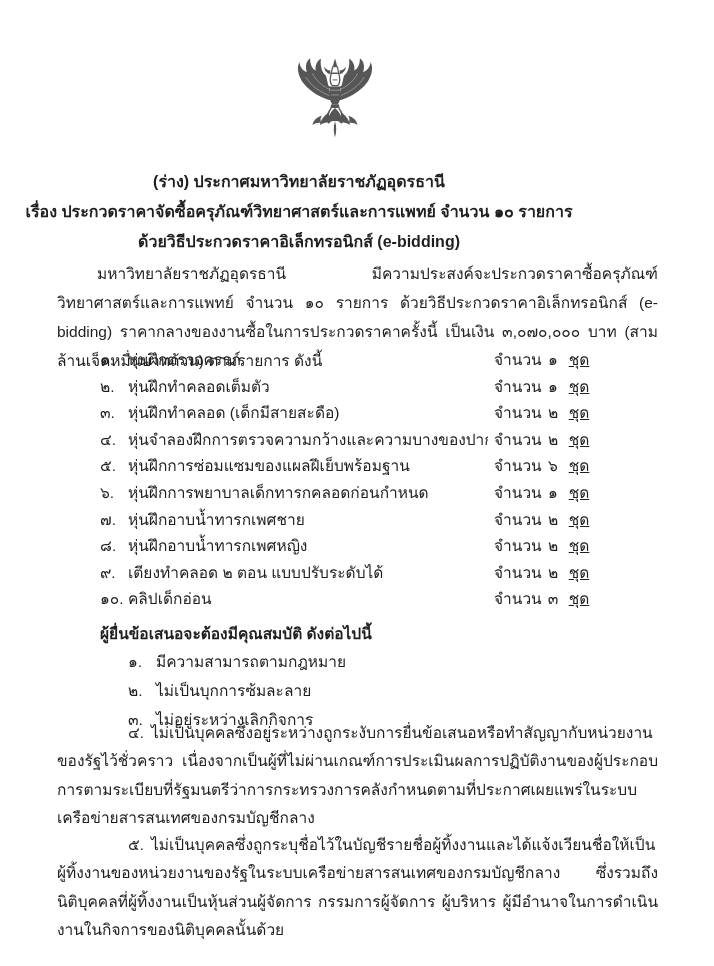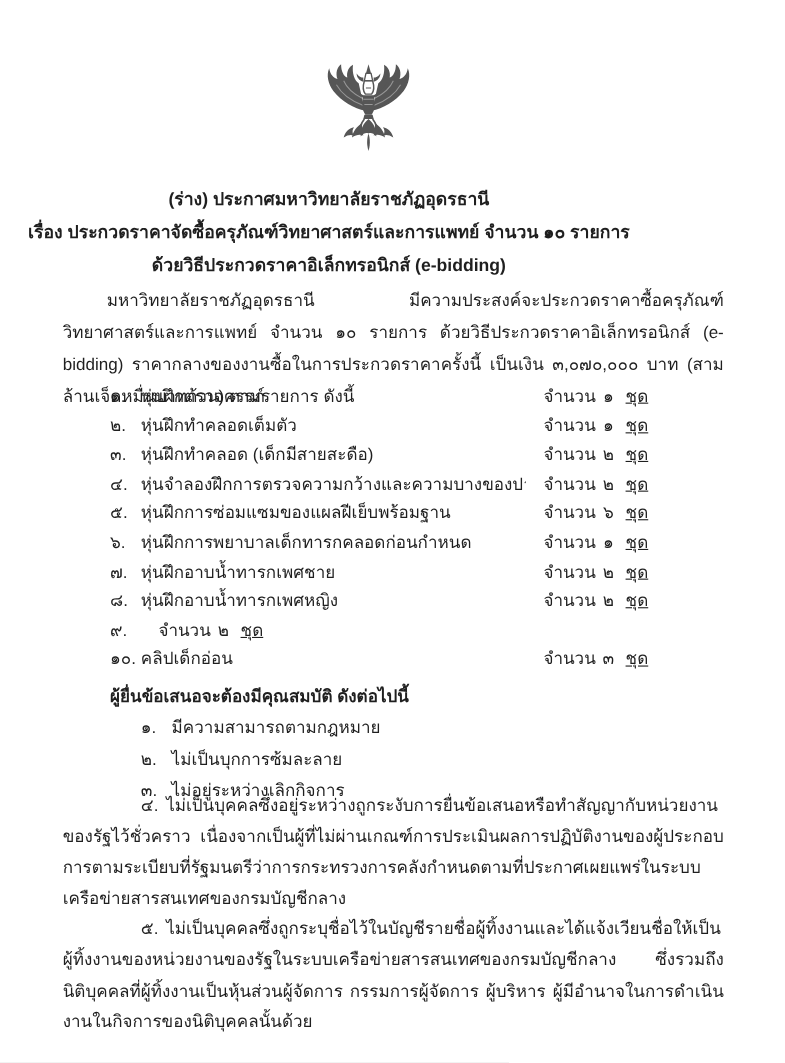--- a/index.html
+++ b/index.html
@@ -27,21 +27,21 @@
     line-height:29px; text-indent:40px; text-align:justify;
   }
   .items {
     position:absolute; top:347px; left:100px; width:492px;
   }
   .item-row {
     display:flex; align-items:baseline; height:26.6px; white-space:nowrap;
   }
   .item-row .no { min-width:28px; }
   .item-row .iname { flex:1; overflow:hidden; }
-  .qty-group { display:flex; align-items:baseline; margin-left:16px; }
+  .qty-group { display:flex; align-items:baseline; margin-left:6px; }
   .qty-group .qlabel { width:46px; }
   .qty-group .qval { width:26px; text-align:center; }
   .qty-group .qunit { width:26px; text-align:center;text-decoration:underline; }
   .qual-head {
     position:absolute; top:620px; left:100px;
     font-weight:bold; line-height:28px;
   }
   .qual-list {
     position:absolute; top:648px; left:128px; width:460px;
     line-height:28.8px;
@@ -176,20 +176,21 @@
       <span class="iname">หุ่นฝึกอาบน้ำทารกเพศหญิง</span>
       <span class="qty-group">
           <span class="qlabel">จำนวน</span>
           <span class="qval">๒</span>
           <span class="qunit">ชุด</span>
         </span>
     </div>
 
     <div class="item-row">
       <span class="no">๙.</span>
+      <span class="iname">เตียงทำคลอด ๒ ตอน แบบปรับระดับได้</span>
       <span class="qty-group">
           <span class="qlabel">จำนวน</span>
           <span class="qval">๒</span>
           <span class="qunit">ชุด</span>
         </span>
     </div>
 
     <div class="item-row">
       <span class="no">๑๐.</span>
       <span class="iname">คลิปเด็กอ่อน</span>

